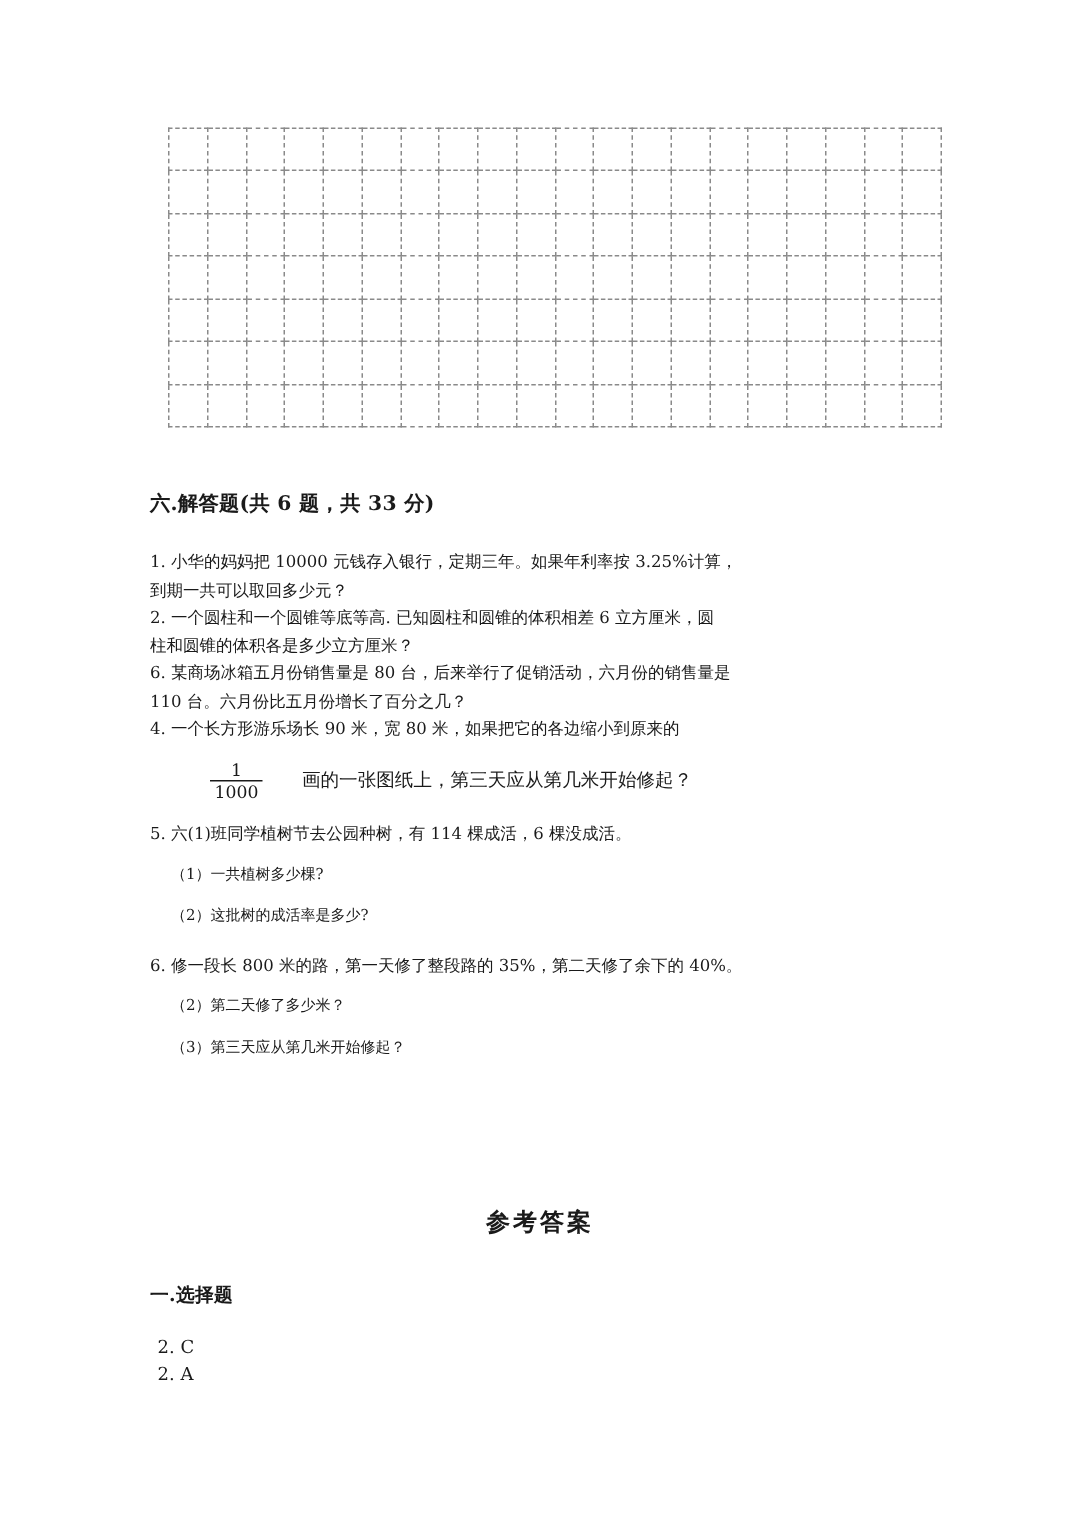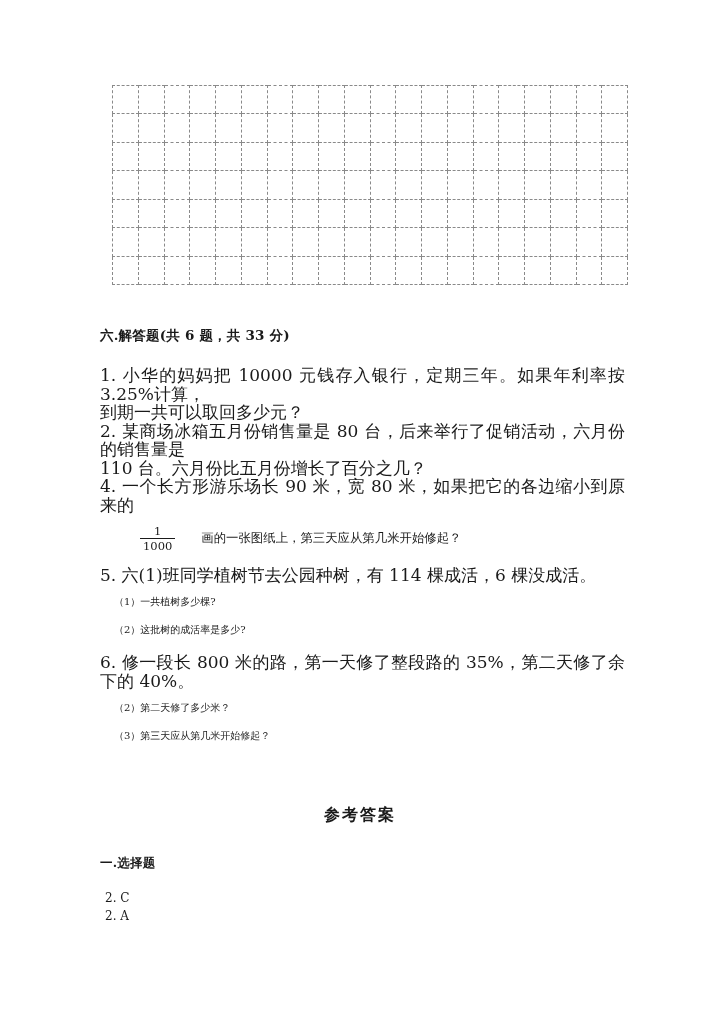--- a/index.html
+++ b/index.html
@@ -61,21 +61,21 @@
   }
 
   
   #questions {
     position: absolute;
     left: 100px;
     top: 366px;
     width: 525px;
   }
   .q-line {
-    font-size: 17px;
+    font-size: 11px;
     line-height: 18.5px;
     text-align: justify;
     white-space: pre-wrap;
   }
   .q-block { margin: 0; }
 
   .spacer-sm { height: 9px; }
   .spacer-md { height: 14px; }
 
   .sub-q {
@@ -293,23 +293,27 @@
 
 <div class="section-heading" id="heading-six">六.解答题(共 6 题，共 33 分)</div>
 
 <div id="questions">
 
   <div class="q-block">
     <div class="q-line">1. 小华的妈妈把 10000 元钱存入银行，定期三年。如果年利率按 3.25%计算，</div>
     <div class="q-line">到期一共可以取回多少元？</div>
   </div>
 
-
-  <div class="q-block">
-    <div class="q-line">2. 某商场冰箱五月份销售量是 80 台，后来举行了促销活动，六月份的销售量是</div>
+  <div class="q-block">
+    <div class="q-line">2. 一个圆柱和一个圆锥等底等高. 已知圆柱和圆锥的体积相差 6 立方厘米，圆</div>
+    <div class="q-line">柱和圆锥的体积各是多少立方厘米？</div>
+  </div>
+
+  <div class="q-block">
+    <div class="q-line">6. 某商场冰箱五月份销售量是 80 台，后来举行了促销活动，六月份的销售量是</div>
     <div class="q-line">110 台。六月份比五月份增长了百分之几？</div>
   </div>
 
   <div class="q-block">
     <div class="q-line">4. 一个长方形游乐场长 90 米，宽 80 米，如果把它的各边缩小到原来的</div>
     <div class="frac-row">
       <span class="frac">
         <span class="num">1</span>
         <span class="bar"></span>
         <span class="den">1000</span>

